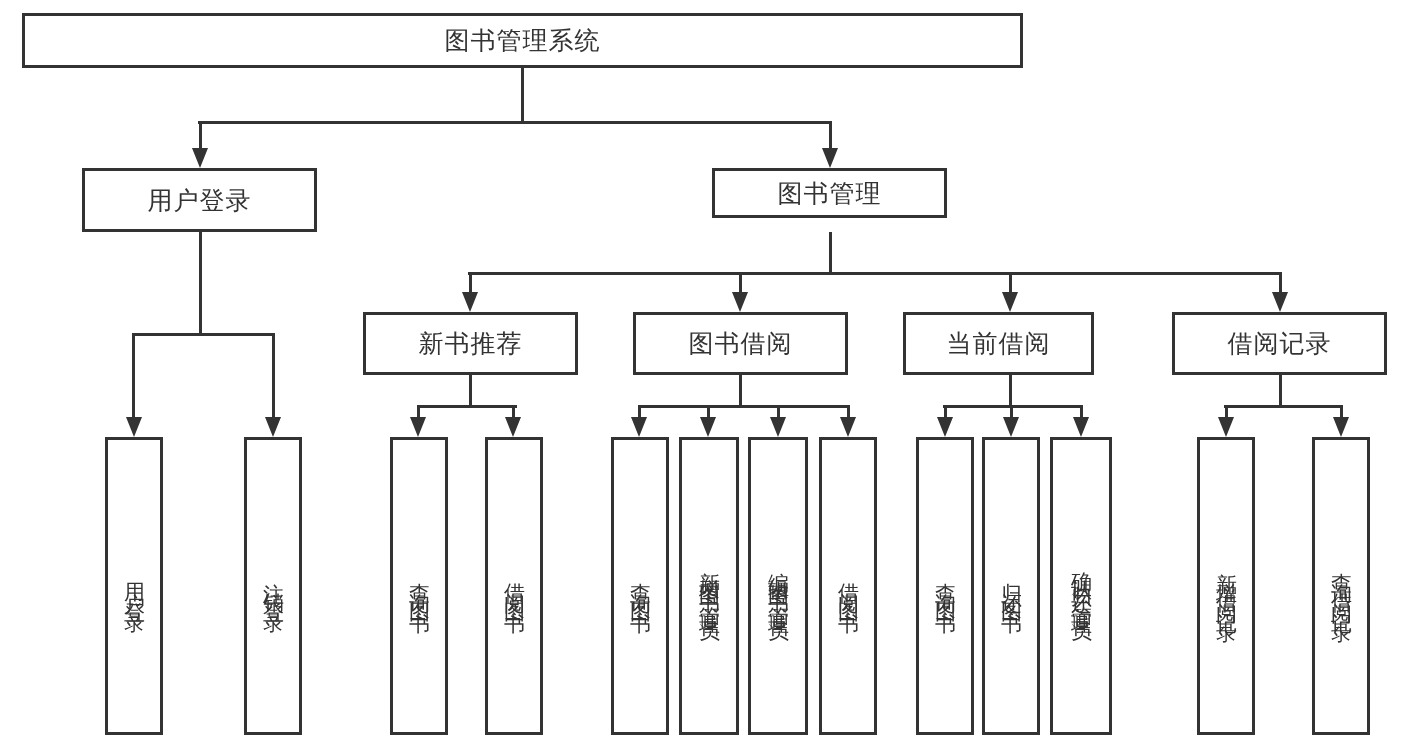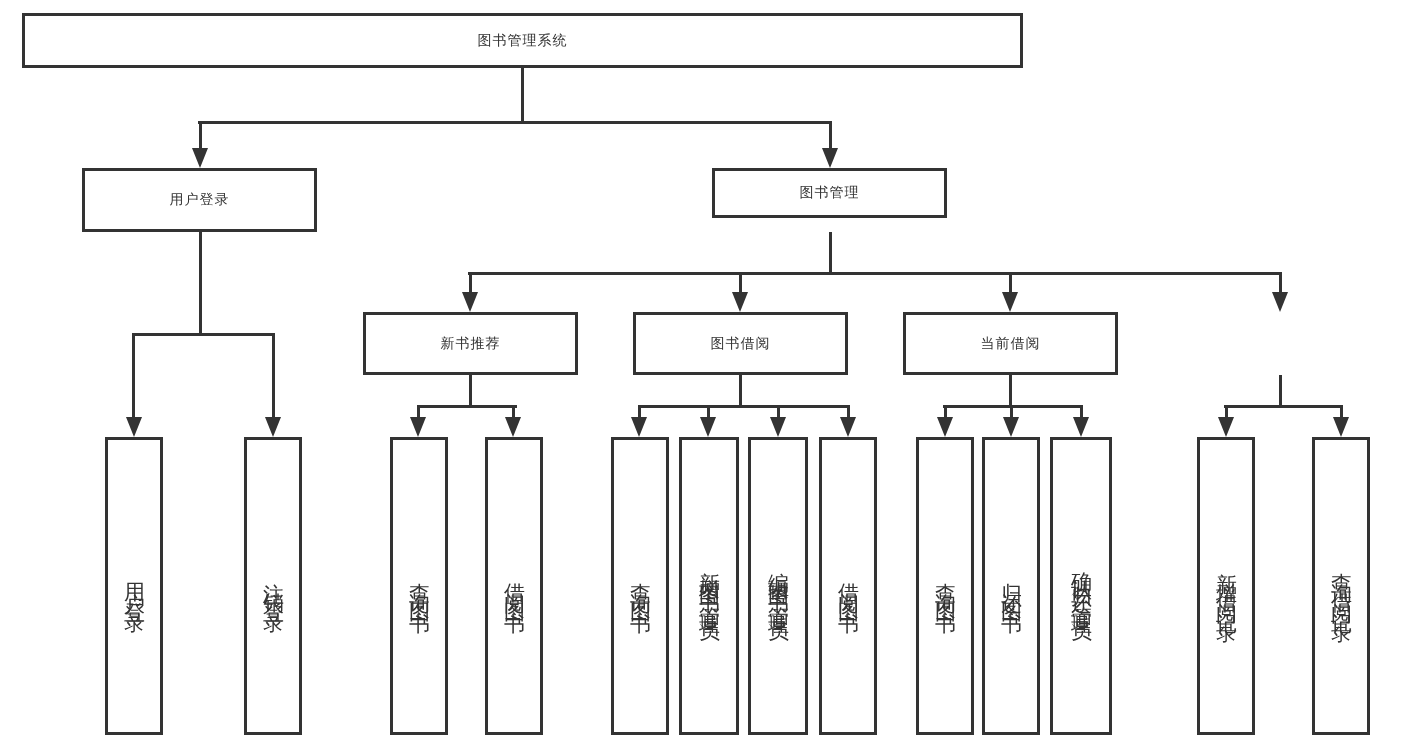--- a/index.html
+++ b/index.html
@@ -16,21 +16,21 @@
     overflow:hidden;
   }
   .node{
     position:absolute;
     box-sizing:border-box;
     border:3px solid var(--line);
     background:#ffffff;
     display:flex;align-items:center;justify-content:center;
     color:var(--text);
   }
-  .h-node{font-size:14px;letter-spacing:1px;align-items:center;}
+  .h-node{font-size:25px;letter-spacing:1px;align-items:center;}
   .v-node span{
     writing-mode:vertical-rl;
     text-orientation:mixed;
     font-size:21px;
     letter-spacing:10px;
     line-height:1;
     color:var(--text);
     white-space:nowrap;
   }
   .line{position:absolute;background:var(--line);}
@@ -129,24 +129,27 @@
   </div>
 
   <div class="node h-node" style="left:633px;top:312px;width:215px;height:63px;">
     <span>图书借阅</span>
   </div>
 
   <div class="node h-node" style="left:363px;top:312px;width:215px;height:63px;">
     <span>新书推荐</span>
   </div>
 
-  <div class="node h-node" style="left:903px;top:312px;width:215px;height:63px;">
+  <div class="node h-node" style="left:903px;top:312px;width:191px;height:63px;">
     <span>当前借阅</span>
   </div>
 
+  <div class="node h-node" style="left:1172px;top:312px;width:215px;height:63px;">
+    <span>借阅记录</span>
+  </div>
 
   <div class="node v-node" style="left:105px;top:437px;width:58px;height:298px;">
     <span>用户登录</span>
   </div>
   <div class="node v-node" style="left:244px;top:437px;width:58px;height:298px;">
     <span>注销登录</span>
   </div>
 
   <div class="node v-node" style="left:390px;top:437px;width:58px;height:298px;">
     <span>查询图书</span>

